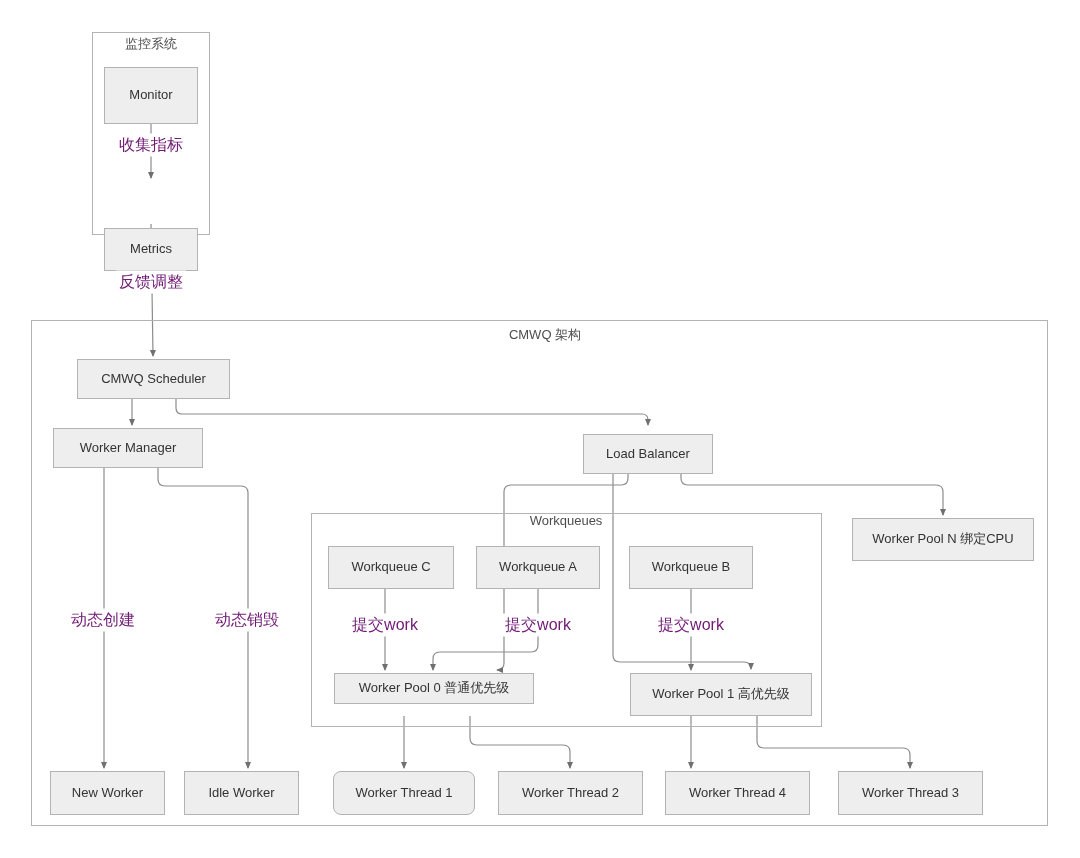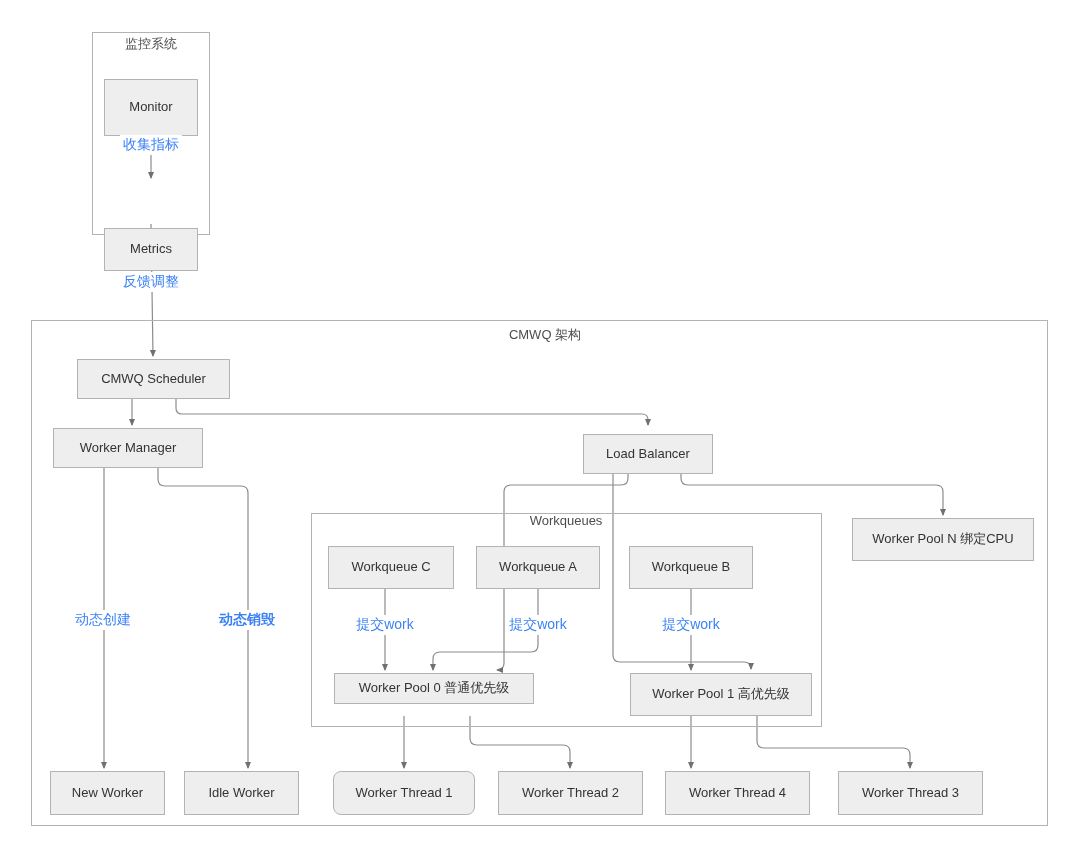--- a/index.html
+++ b/index.html
@@ -48,22 +48,22 @@
   .group-title {
     position: absolute;
     font-size: 13px;
     color: #4d4d4d;
     white-space: nowrap;
     text-align: center;
     transform: translateX(-50%);
   }
   .edge-label {
     position: absolute;
-    font-size: 14px;
-    color: #3b82f6;
+    font-size: 16px;
+    color: #701a75;
     background: #ffffff;
     padding: 1px 3px;
     white-space: nowrap;
     transform: translate(-50%, -50%);
   }
 </style>
 </head>
 <body>
 
 <div id="canvas">
@@ -112,39 +112,39 @@
 
   <div class="group" style="left:92px;top:32px;width:118px;height:203px;"></div>
   <div class="group-title" style="left:151px;top:35px;">监控系统</div>
 
   <div class="group" style="left:31px;top:320px;width:1017px;height:506px;"></div>
   <div class="group-title" style="left:545px;top:326px;">CMWQ 架构</div>
 
   <div class="group" style="left:311px;top:513px;width:511px;height:214px;"></div>
   <div class="group-title" style="left:566px;top:513px;">Workqueues</div>
 
-  <div class="node" style="left:104px;top:79px;width:94px;height:57px;">Monitor</div>
+  <div class="node" style="left:104px;top:67px;width:94px;height:57px;">Monitor</div>
   <div class="node" style="left:104px;top:181px;width:94px;height:43px;margin-top:47px;">Metrics</div>
   <div class="node" style="left:77px;top:359px;width:153px;height:40px;">CMWQ Scheduler</div>
   <div class="node" style="left:53px;top:428px;width:150px;height:40px;">Worker Manager</div>
   <div class="node" style="left:583px;top:428px;width:130px;height:40px;margin-top:6px;">Load Balancer</div>
   <div class="node" style="left:852px;top:518px;width:182px;height:43px;">Worker Pool N 绑定CPU</div>
   <div class="node" style="left:328px;top:546px;width:126px;height:43px;">Workqueue C</div>
   <div class="node" style="left:476px;top:546px;width:124px;height:43px;">Workqueue A</div>
   <div class="node" style="left:629px;top:546px;width:124px;height:43px;">Workqueue B</div>
   <div class="node" style="left:334px;top:673px;width:200px;height:31px;">Worker Pool 0 普通优先级</div>
   <div class="node" style="left:630px;top:673px;width:182px;height:43px;">Worker Pool 1 高优先级</div>
   <div class="node" style="left:50px;top:771px;width:115px;height:44px;">New Worker</div>
   <div class="node" style="left:184px;top:771px;width:115px;height:44px;">Idle Worker</div>
   <div class="node" style="left:333px;top:771px;width:142px;height:44px;border-radius:8px;">Worker Thread 1</div>
   <div class="node" style="left:498px;top:771px;width:145px;height:44px;">Worker Thread 2</div>
   <div class="node" style="left:665px;top:771px;width:145px;height:44px;">Worker Thread 4</div>
   <div class="node" style="left:838px;top:771px;width:145px;height:44px;">Worker Thread 3</div>
 
   <div class="edge-label" style="left:151px;top:145px;">收集指标</div>
   <div class="edge-label" style="left:151px;top:282px;">反馈调整</div>
   <div class="edge-label" style="left:103px;top:620px;">动态创建</div>
-  <div class="edge-label" style="left:247px;top:620px;font-weight:bold;">动态销毁</div>
+  <div class="edge-label" style="left:247px;top:620px;">动态销毁</div>
   <div class="edge-label" style="left:385px;top:625px;">提交work</div>
   <div class="edge-label" style="left:538px;top:625px;">提交work</div>
   <div class="edge-label" style="left:691px;top:625px;">提交work</div>
 
 </div>
 
 </body></html>

